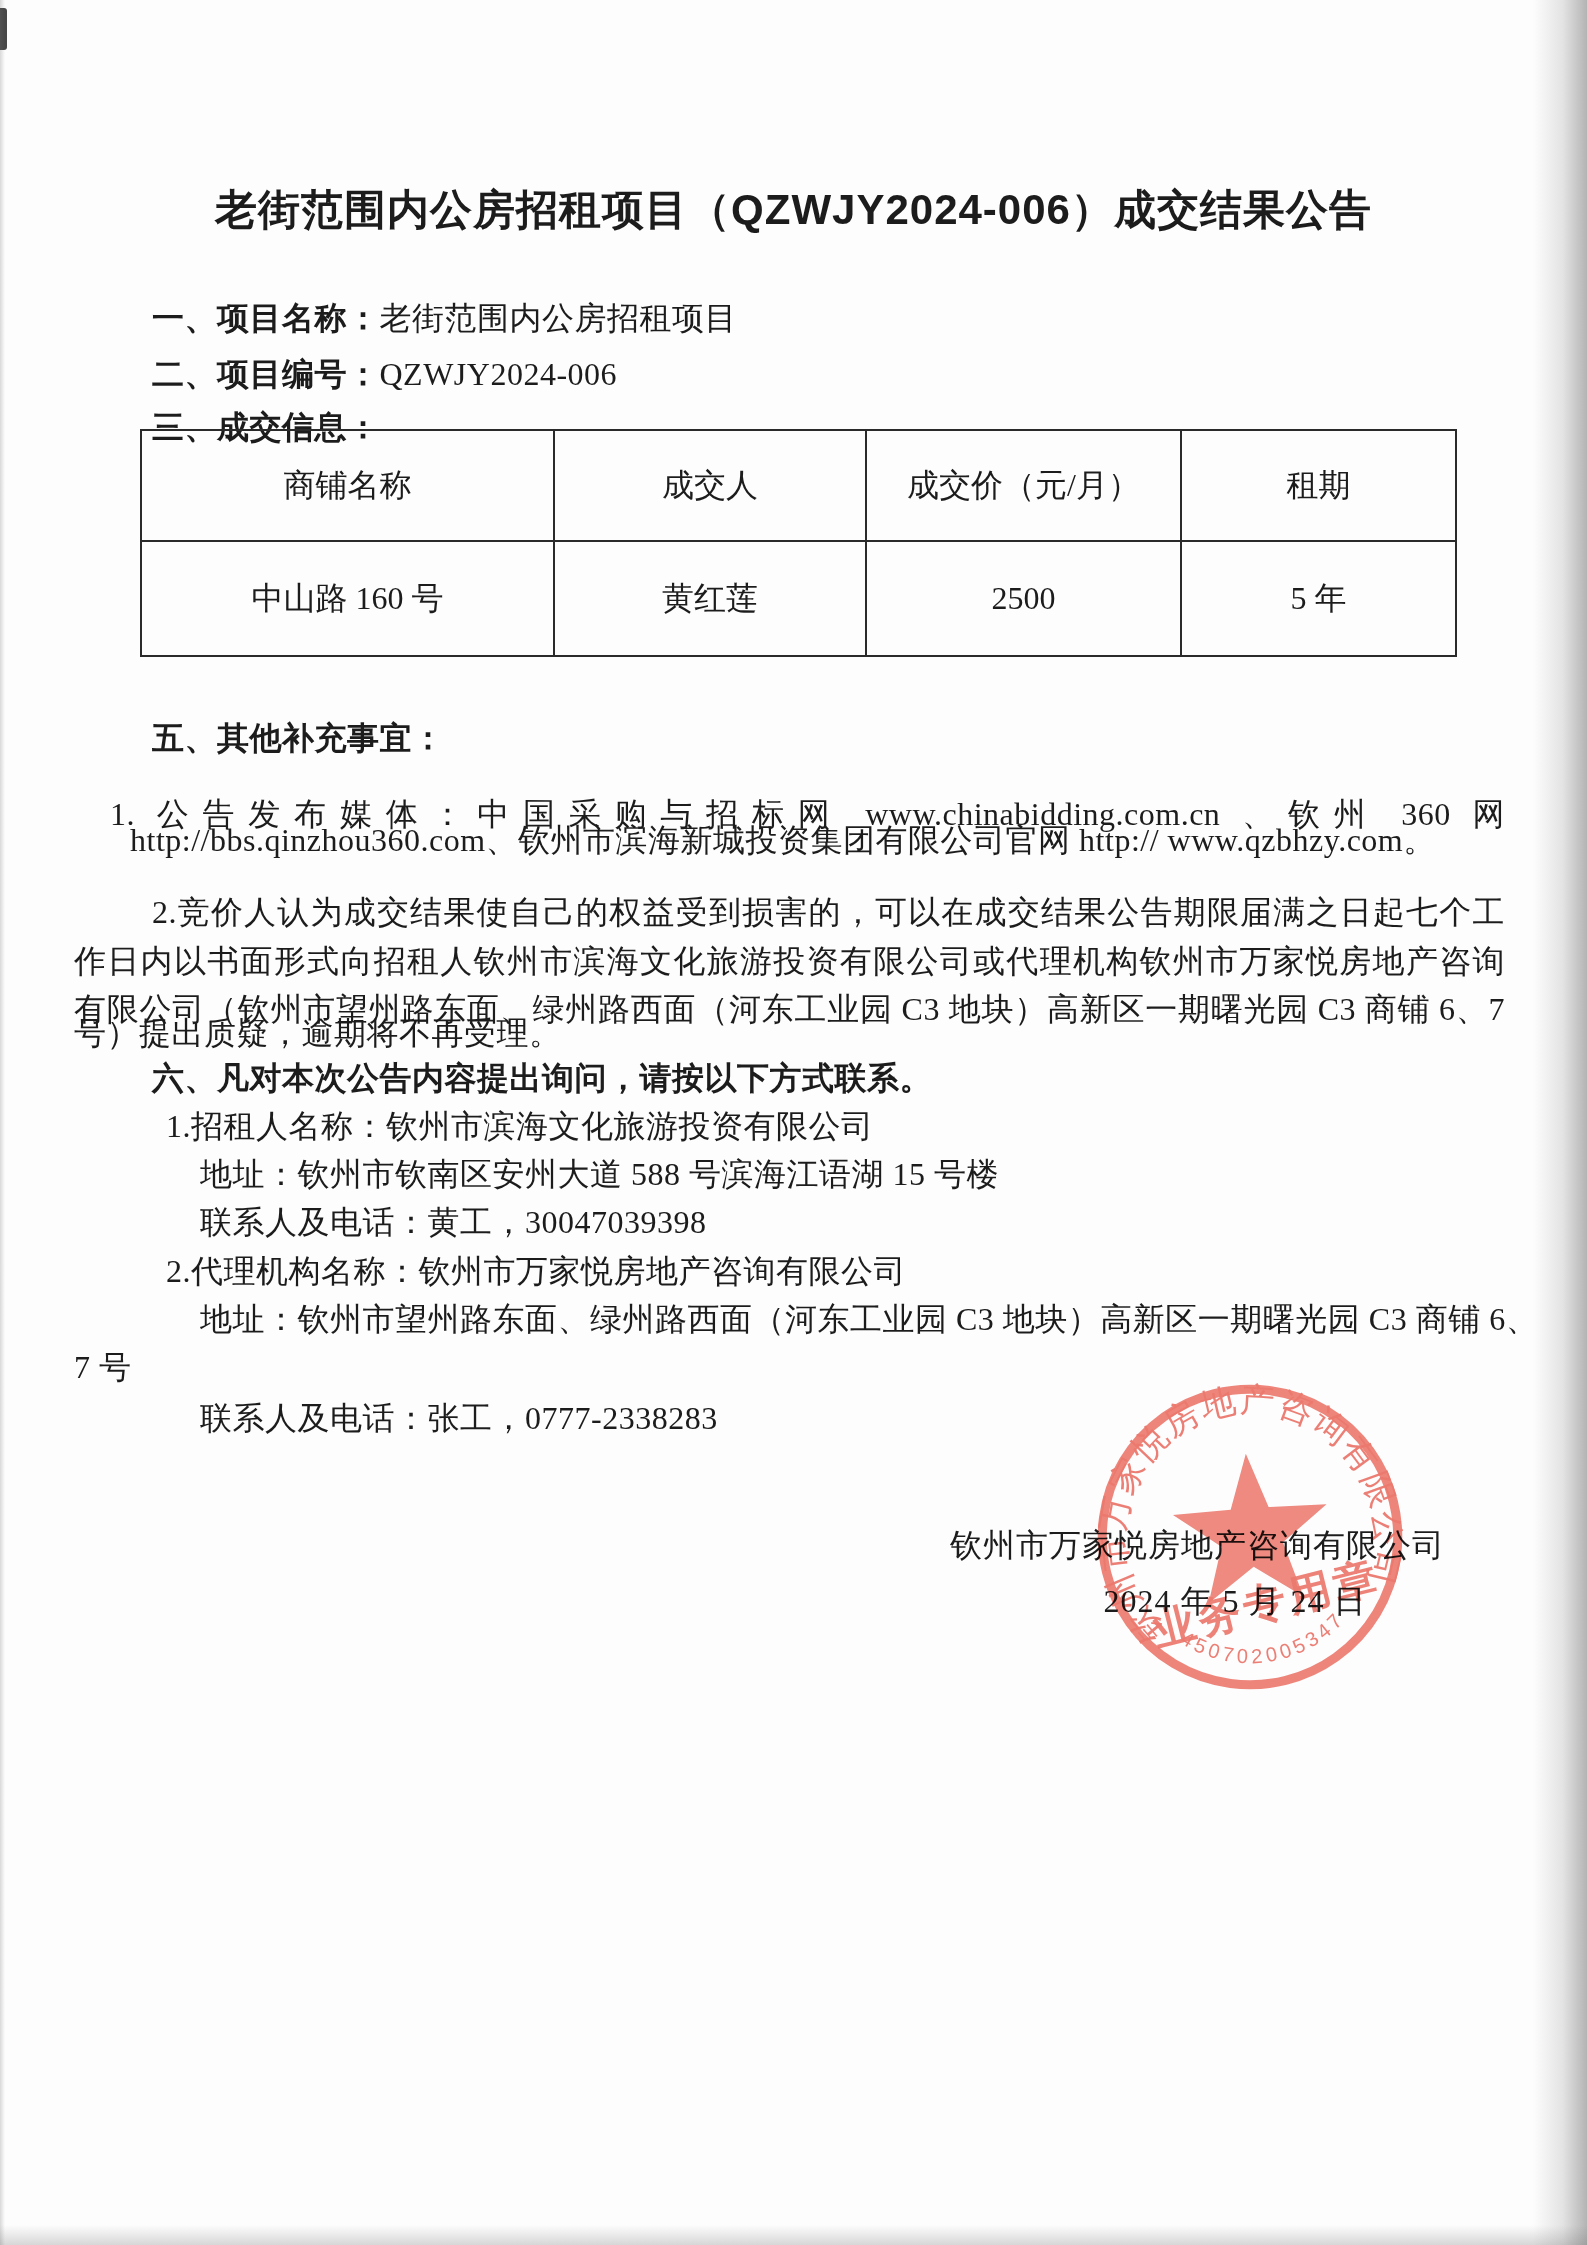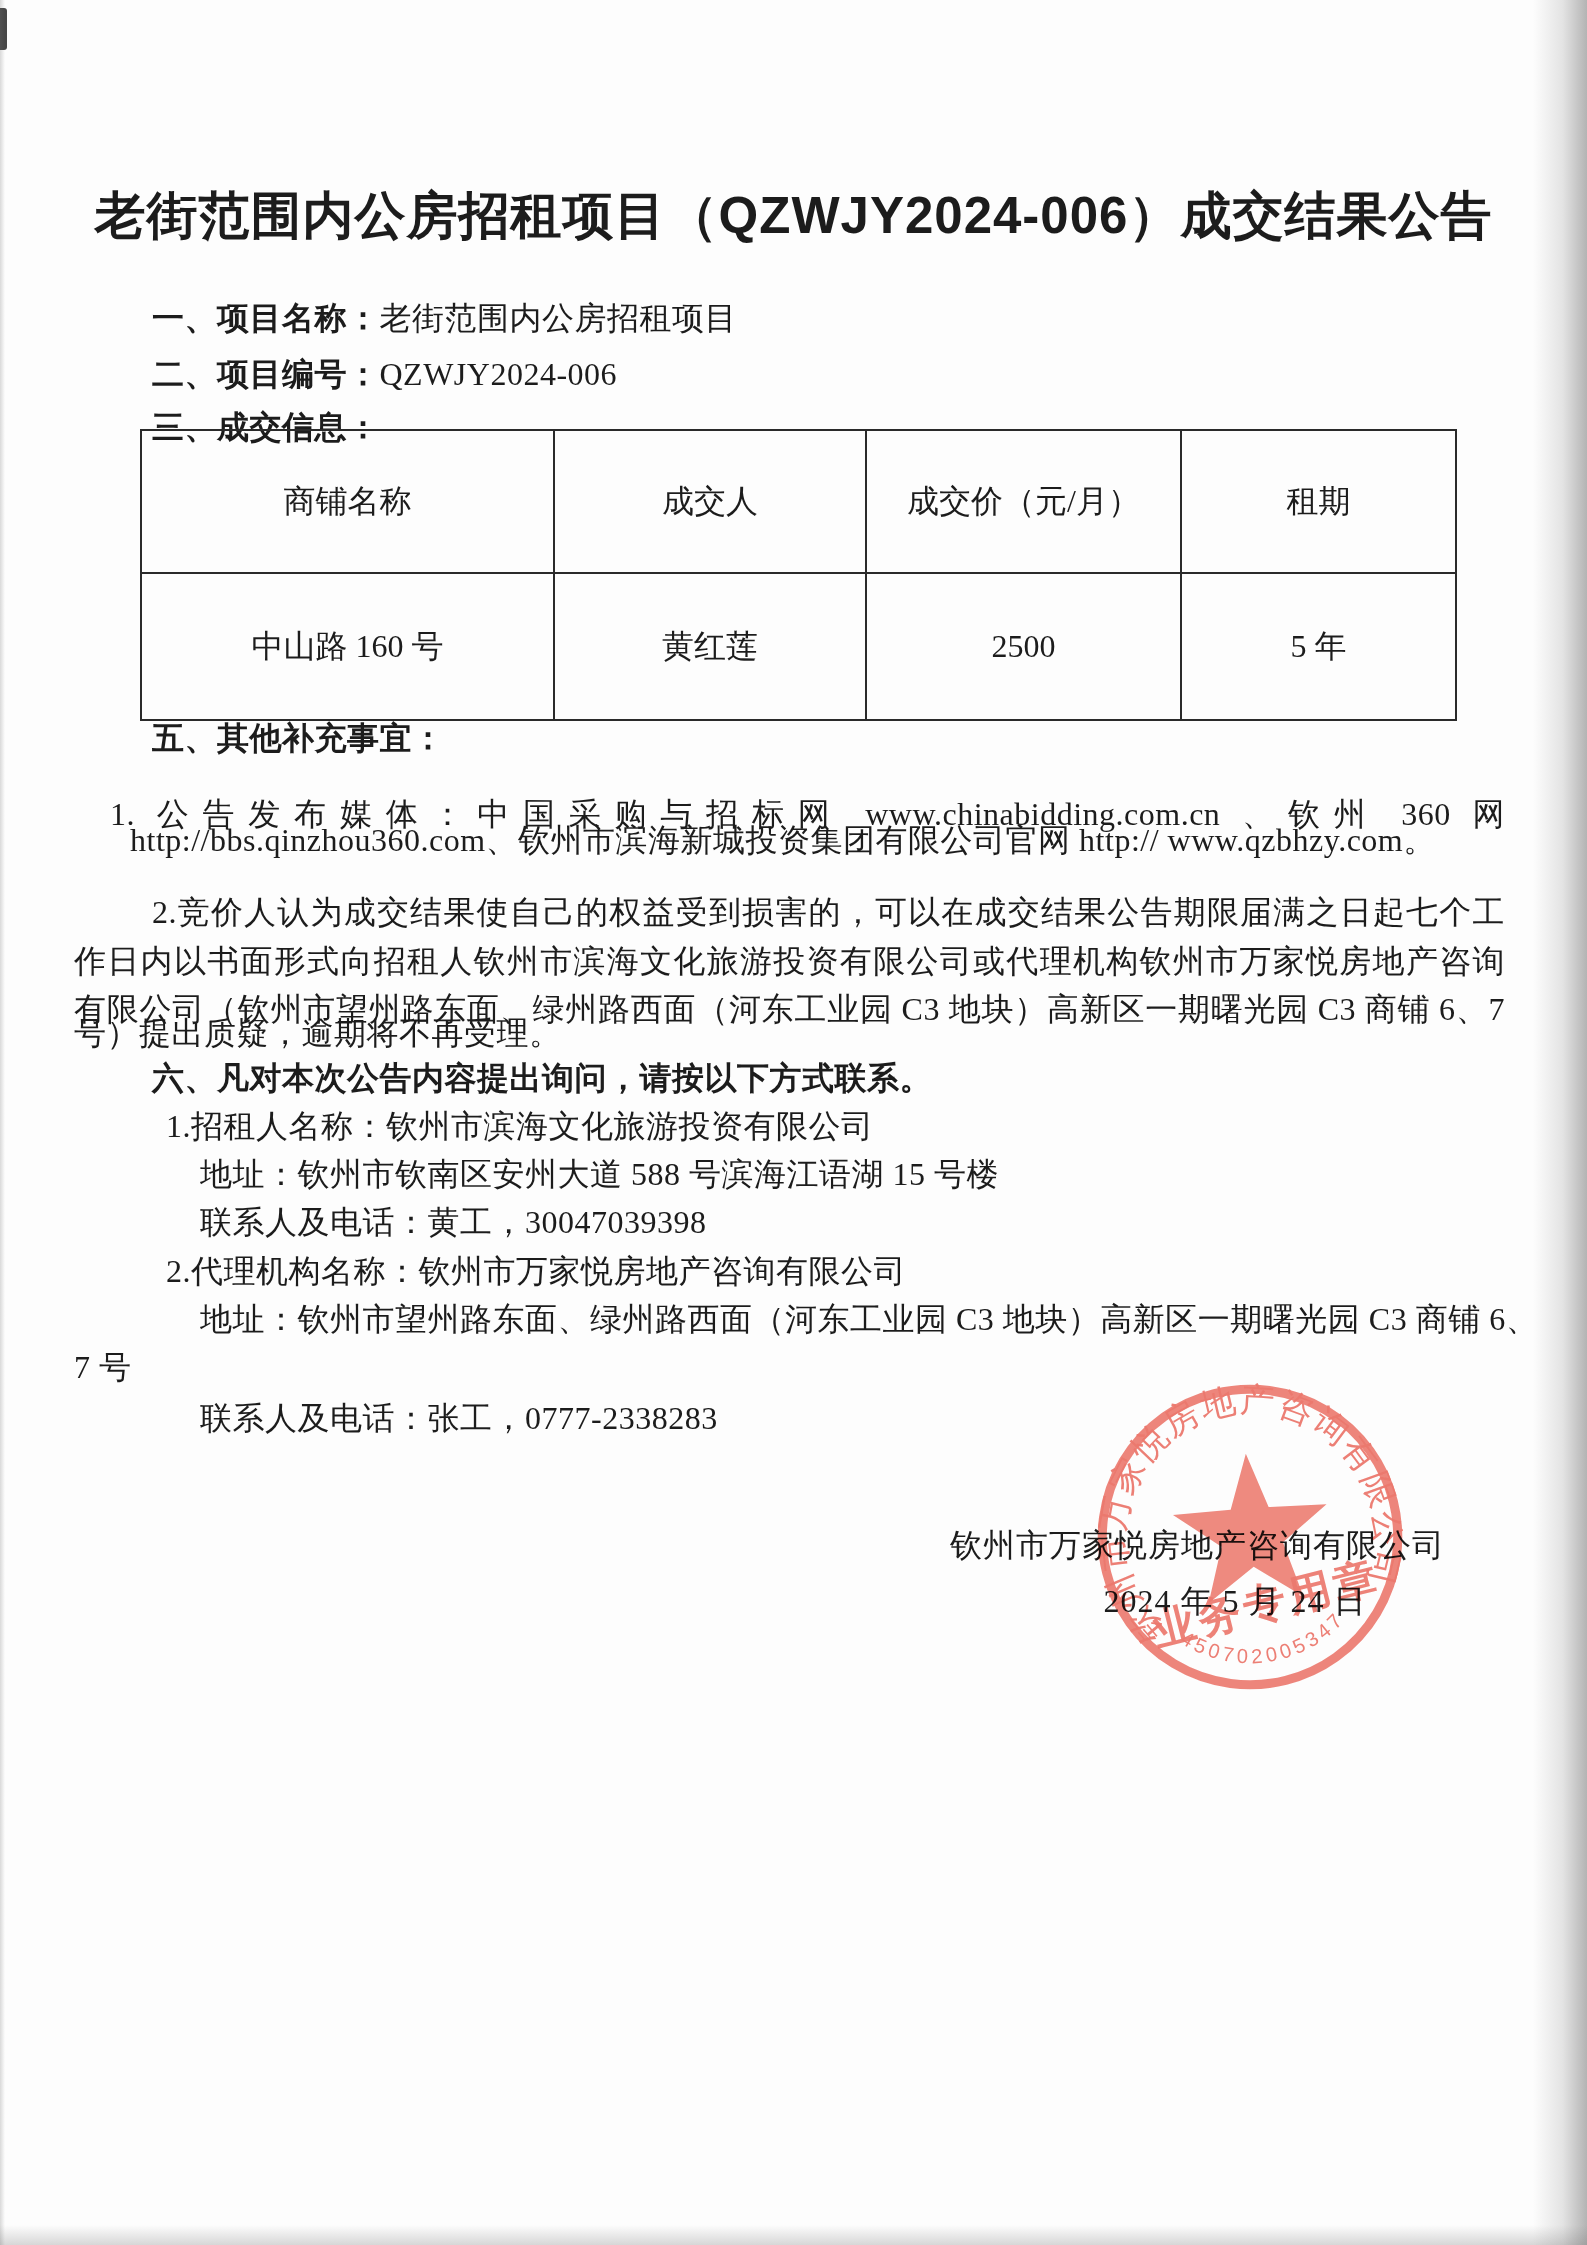--- a/index.html
+++ b/index.html
@@ -8,21 +8,21 @@
     width:1587px;height:2245px;
     background:#fdfdfd;
     overflow:hidden;
     font-family:"Liberation Serif","DejaVu Serif",serif;
     color:#1c1c1c;
   }
   .doc-title{
     position:absolute;top:182px;left:0;width:100%;
     margin:0;text-align:center;
     font-family:"Liberation Sans","DejaVu Sans",sans-serif;
-    font-size:51px;font-weight:700;letter-spacing:1px;
+    font-size:42px;font-weight:700;letter-spacing:1px;
   }
   .line{
     position:absolute;
     font-size:32px;line-height:44px;
     white-space:nowrap;letter-spacing:0.5px;
   }
   .just{
     white-space:normal;
     text-align:justify;
     text-align-last:justify;
@@ -35,21 +35,21 @@
   }
   .deal-table{
     position:absolute;left:140px;top:429px;
     width:1315px;border-collapse:collapse;
     table-layout:fixed;
     font-size:32px;color:#1c1c1c;
   }
   .deal-table td{
     border:2px solid #2a2a2a;
     text-align:center;vertical-align:middle;
-    padding:16px;
+    padding:0;
   }
   .deal-table tr.hdr td{height:109px;}
   .deal-table tr.row td{height:113px;}
   .sig-company{position:absolute;top:1524px;right:142px;font-size:32px;letter-spacing:1px;}
   .sig-date{position:absolute;top:1580px;left:1020px;width:430px;text-align:center;font-size:32px;letter-spacing:1px;}
   .stamp{
     position:absolute;left:1078px;top:1365px;
     width:344px;height:344px;
     transform:rotate(-14deg);
     mix-blend-mode:multiply;

